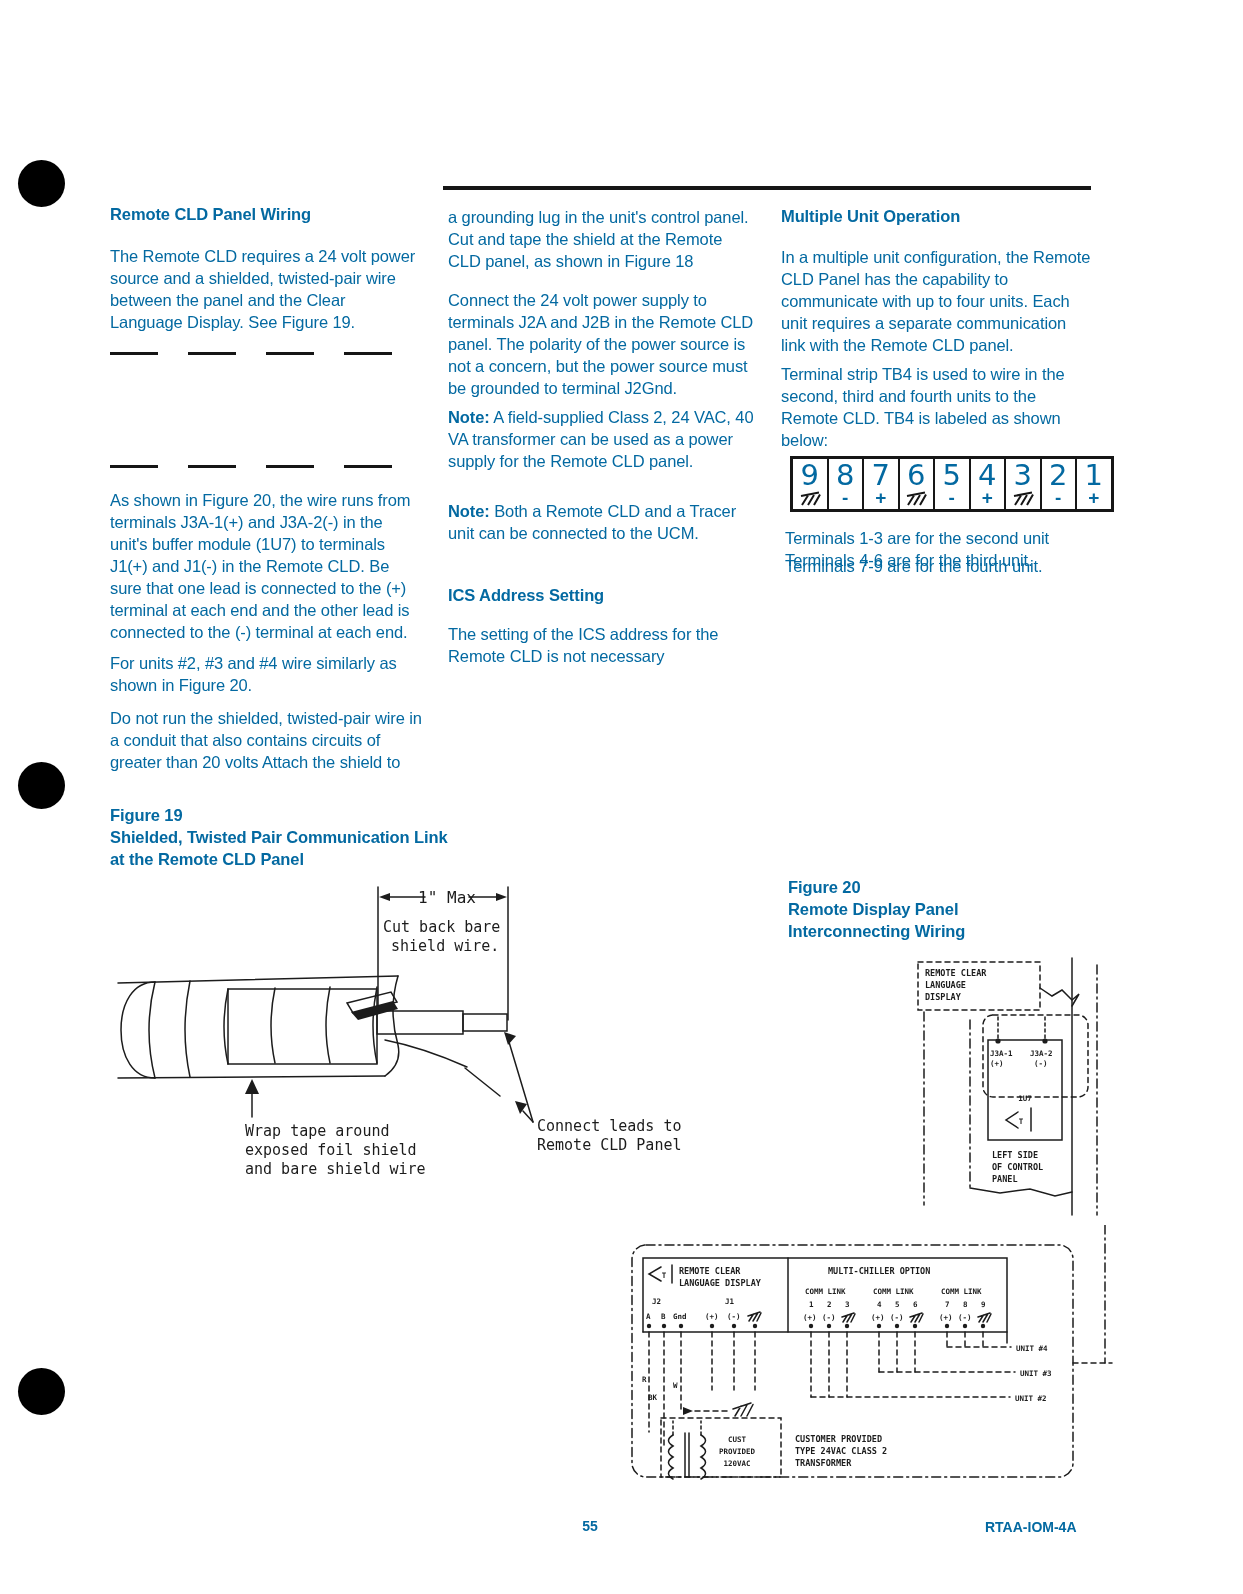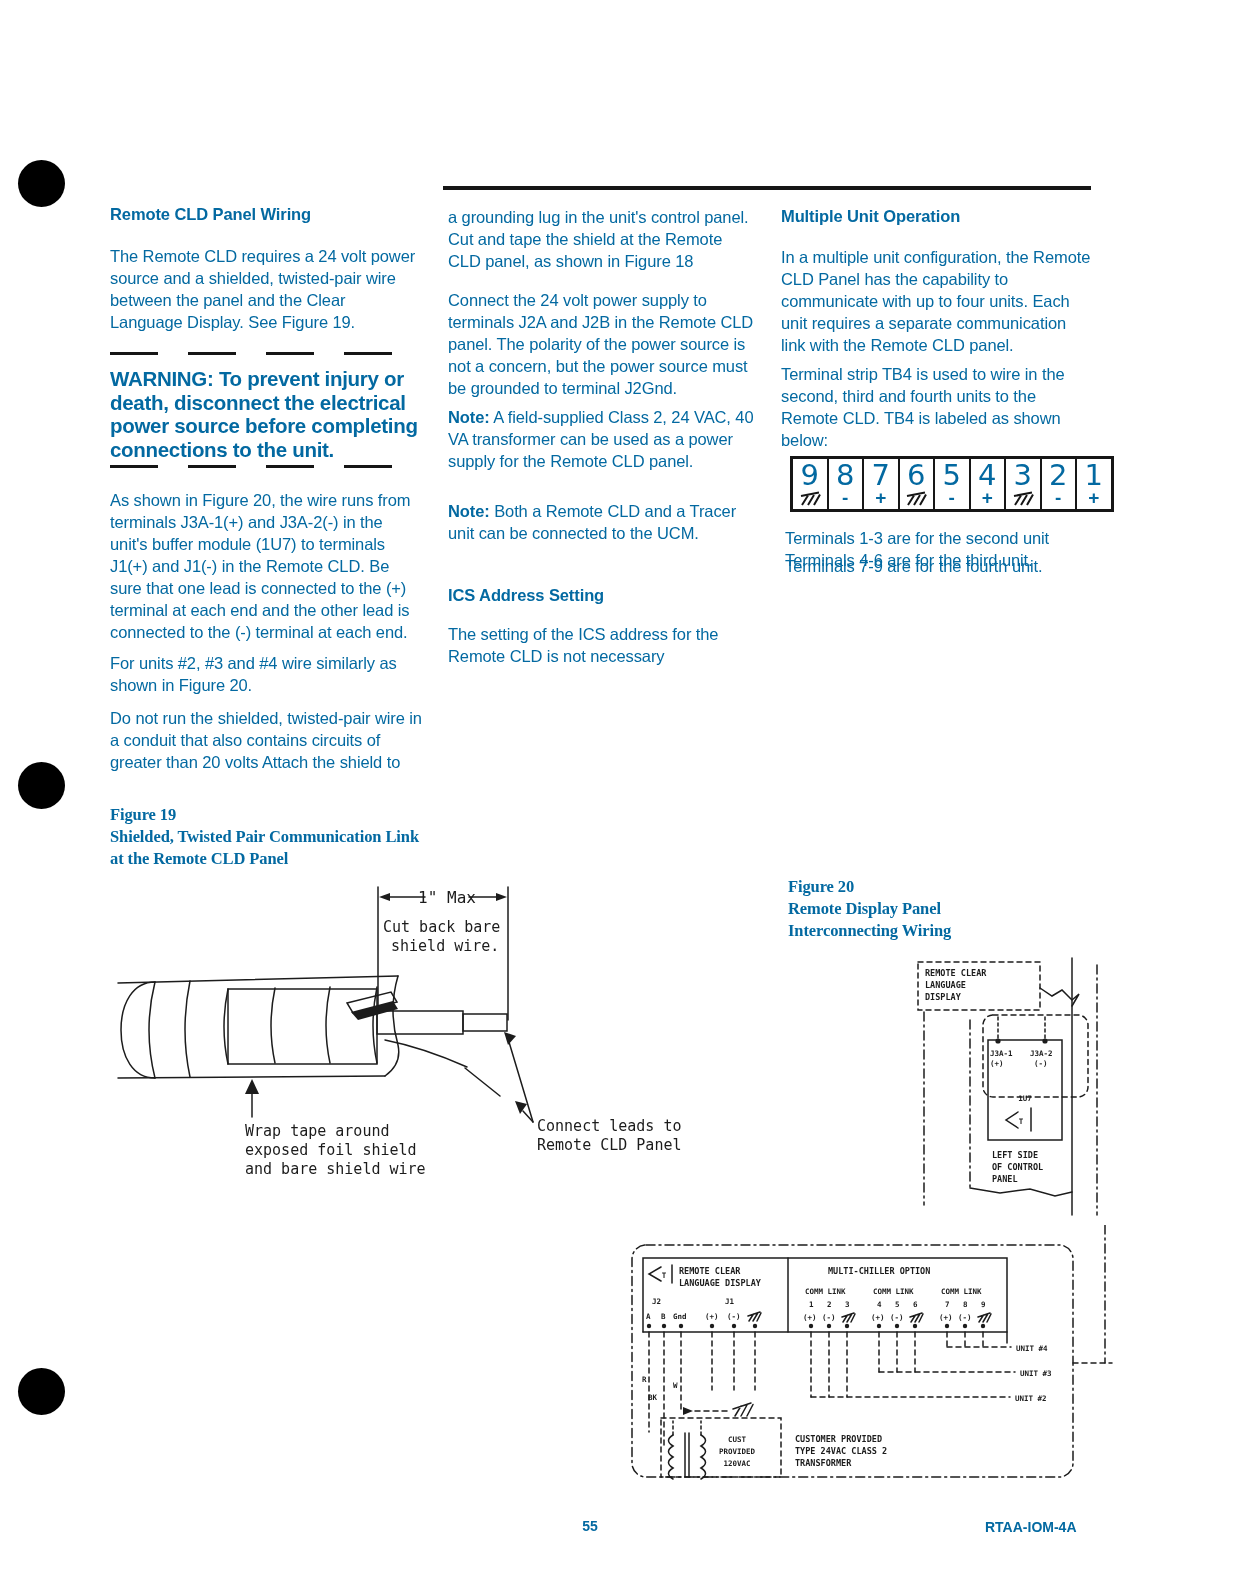--- a/index.html
+++ b/index.html
@@ -7,21 +7,21 @@
         font-family:"Liberation Sans",sans-serif;color:#0369a1;}
   .abs{position:absolute;}
   .hole{position:absolute;left:18px;width:47px;height:47px;border-radius:50%;background:#000;}
   .topline{position:absolute;background:#161616;}
   .col{position:absolute;}
   .col p{margin:0;font-size:16.5px;line-height:22px;letter-spacing:-0.1px;}
   .heading{margin:0;font-size:19px;font-weight:bold;letter-spacing:-0.2px;}
   .warning{margin:0;font-size:20.5px;font-weight:bold;line-height:23.5px;letter-spacing:-0.3px;}
   .dashsep{position:absolute;height:3px;
            background:repeating-linear-gradient(90deg,#161616 0 48px,transparent 48px 78px);}
-  .figcap{margin:0;font-size:18px;font-weight:bold;line-height:22px;letter-spacing:-0.2px;font-family:Liberation Serif, serif;}
+  .figcap{margin:0;font-size:18px;font-weight:bold;line-height:22px;letter-spacing:-0.2px;}
   
   .tb4{position:absolute;display:flex;border:3px solid #161616;background:#fff;}
   .tb4-cell{width:33.5px;display:flex;flex-direction:column;align-items:center;
             border-left:2px solid #161616;padding:2px 0 3px;}
   .tb4-cell:first-child{border-left:none;}
   .tb4-num{font-size:29px;line-height:29px;font-family:"DejaVu Sans",sans-serif;}
   .tb4-sym{font-size:19px;font-weight:bold;line-height:16px;height:16px;display:flex;align-items:center;}
   
   svg.sch *{stroke:#1c1c1c;fill:none;stroke-width:1.5;stroke-linecap:round;}
   svg.sch text{stroke:none;fill:#1c1c1c;font-family:"DejaVu Sans Mono",monospace;}
@@ -48,21 +48,20 @@
   <div class="hole" style="top:762px"></div>
   <div class="hole" style="top:1368px"></div>
 
   <div class="topline" style="left:443px;top:186px;width:648px;height:4px"></div>
 
   <div class="col" style="left:110px;top:0;width:307px">
     <p class="heading abs" style="top:203px;width:307px">Remote CLD Panel Wiring</p>
     <p class="abs" style="top:245px;width:307px">The Remote CLD requires a 24 volt power source and a shielded, twisted-pair wire between the panel and the Clear Language Display.  See Figure 19.</p>
   </div>
   <div class="dashsep" style="left:110px;top:352px;width:303px"></div>
-  <p class="warning abs" style="left:110px;top:367px;width:318px">WARNING: To prevent injury or death, disconnect the electrical power source before completing connections to the unit.</p>
   <div class="dashsep" style="left:110px;top:465px;width:303px"></div>
   <div class="col" style="left:110px;top:0;width:312px">
     <p class="abs" style="top:489px;width:312px">As shown in Figure 20, the wire runs from terminals J3A-1(+) and J3A-2(-) in the unit's buffer module (1U7) to terminals J1(+) and J1(-) in the Remote CLD.  Be sure that one lead is connected to the (+) terminal at each end and the other lead is connected to the (-) terminal at each end.</p>
     <p class="abs" style="top:652px;width:312px">For units #2, #3 and #4 wire similarly as shown in Figure 20.</p>
     <p class="abs" style="top:707px;width:312px">Do not run the shielded, twisted-pair wire in a conduit that also contains circuits of greater than 20 volts   Attach the shield to</p>
   </div>
 
   <div class="col" style="left:448px;top:0;width:307px">
     <p class="abs" style="top:206px;width:307px">a grounding lug in the unit's control panel. Cut and tape the shield at the Remote CLD panel, as shown in Figure 18</p>
     <p class="abs" style="top:289px;width:307px">Connect the 24 volt power supply to terminals J2A and J2B in the Remote CLD panel.  The polarity of the power source is not a concern, but the power source must be grounded to terminal J2Gnd.</p>

